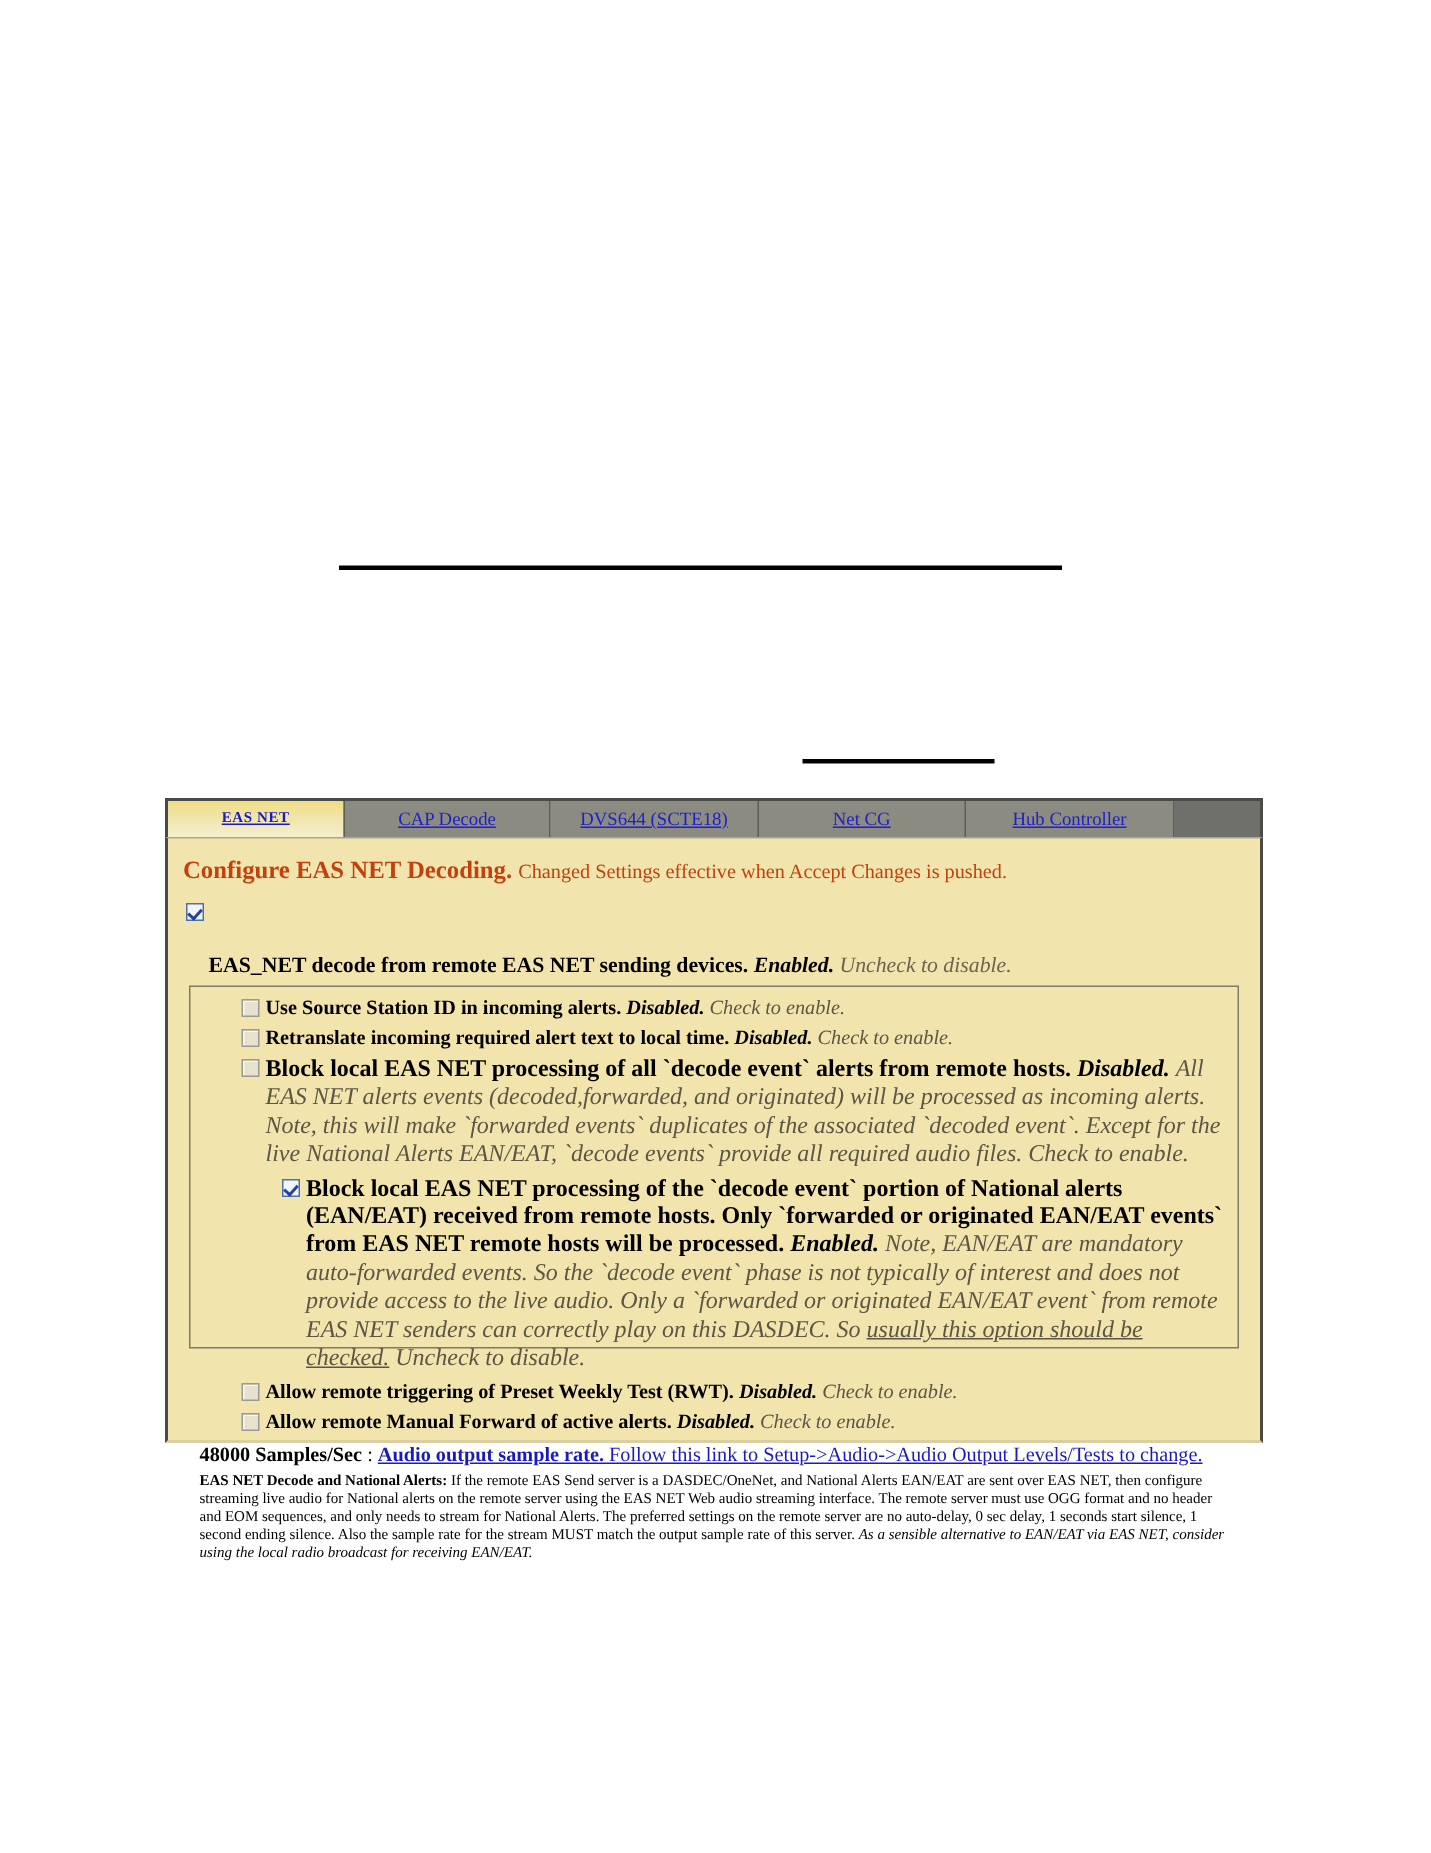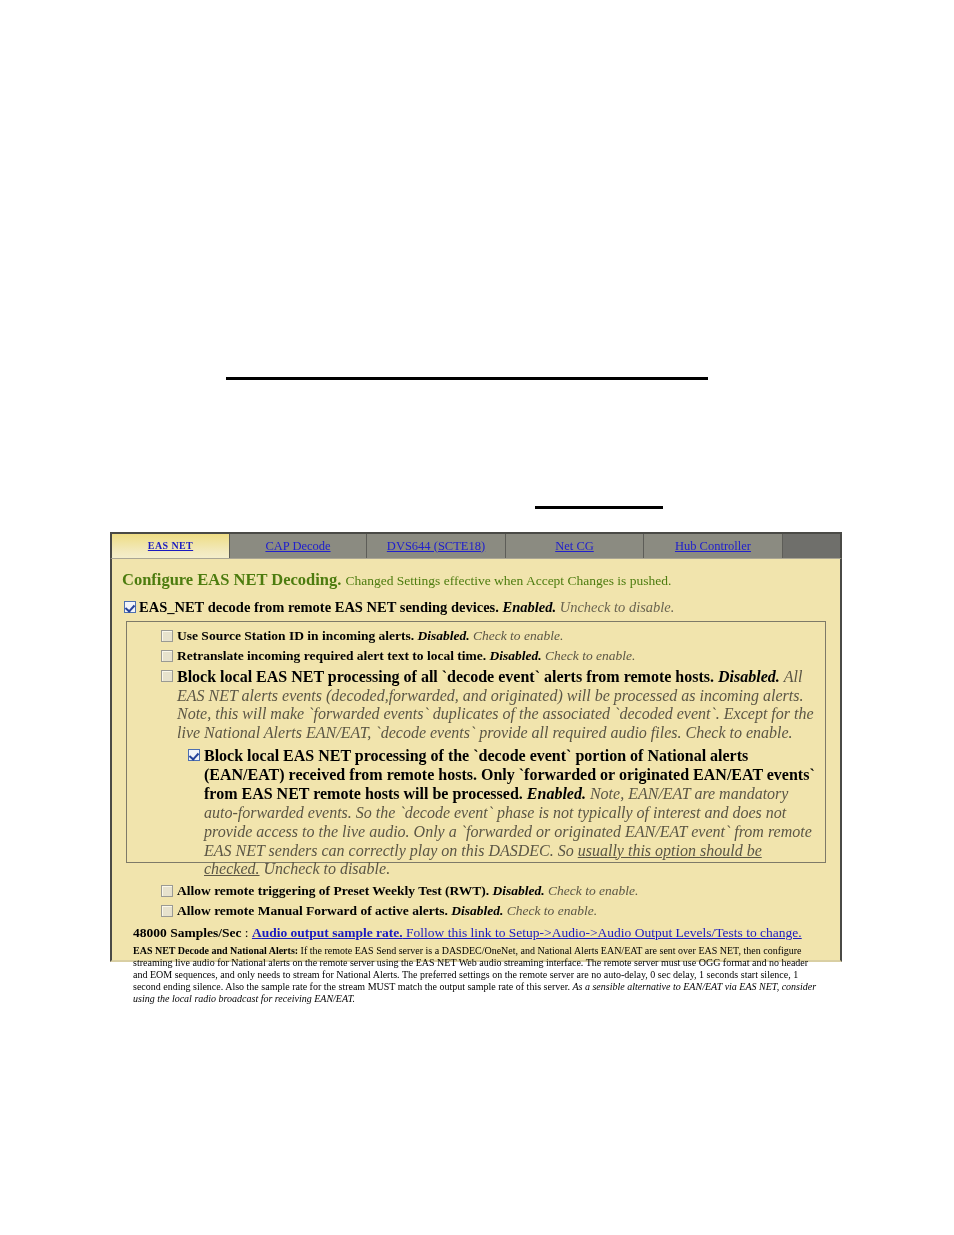--- a/index.html
+++ b/index.html
@@ -93,21 +93,21 @@
     border-left: 2px solid #4a4a46;
     border-right: 2px solid #4a4a46;
     border-bottom: 2px solid #d9cfa3;
     border-top: 1px solid #a9a594;
     padding: 6px 8px 0 8px;
   }
 
   #panel-title-row {
     margin: 6px 0 10px 2px;
     line-height: 1.1;
-    color: #4d7c0f;
+    color: #c2410c;
   }
   #panel-title {
     font-weight: bold;
     font-size: 16.5px;
   }
   #panel-subtitle {
     font-size: 13.5px;
   }
 
   
@@ -146,21 +146,21 @@
     border: solid #27439b;
     border-width: 0 2px 2px 0;
     transform: rotate(42deg);
   }
 
   .row-text { font-size: 13.5px; color: #000; }
   .lbl-bold { font-weight: bold; }
   .lbl-state { font-weight: bold; font-style: italic; }
   .lbl-hint  { font-style: italic; color: #5b5645; }
 
-  #master-row .row-text { font-size: 14.5px; margin-left: 3px; }
+  #master-row .row-text { font-size: 14.5px; margin-left: 3px; margin-top: 36px; }
   #master-row .lbl-state { font-size: 14.5px; }
   #master-row .lbl-hint  { font-size: 14.5px; color: #6a6450; }
 
   
   #options-box {
     border: 1px solid #7e7a68;
     background: #f1e4ad;
     box-sizing: border-box;
     margin: 0 6px 0 6px;
     padding: 6px 6px 6px 6px;

